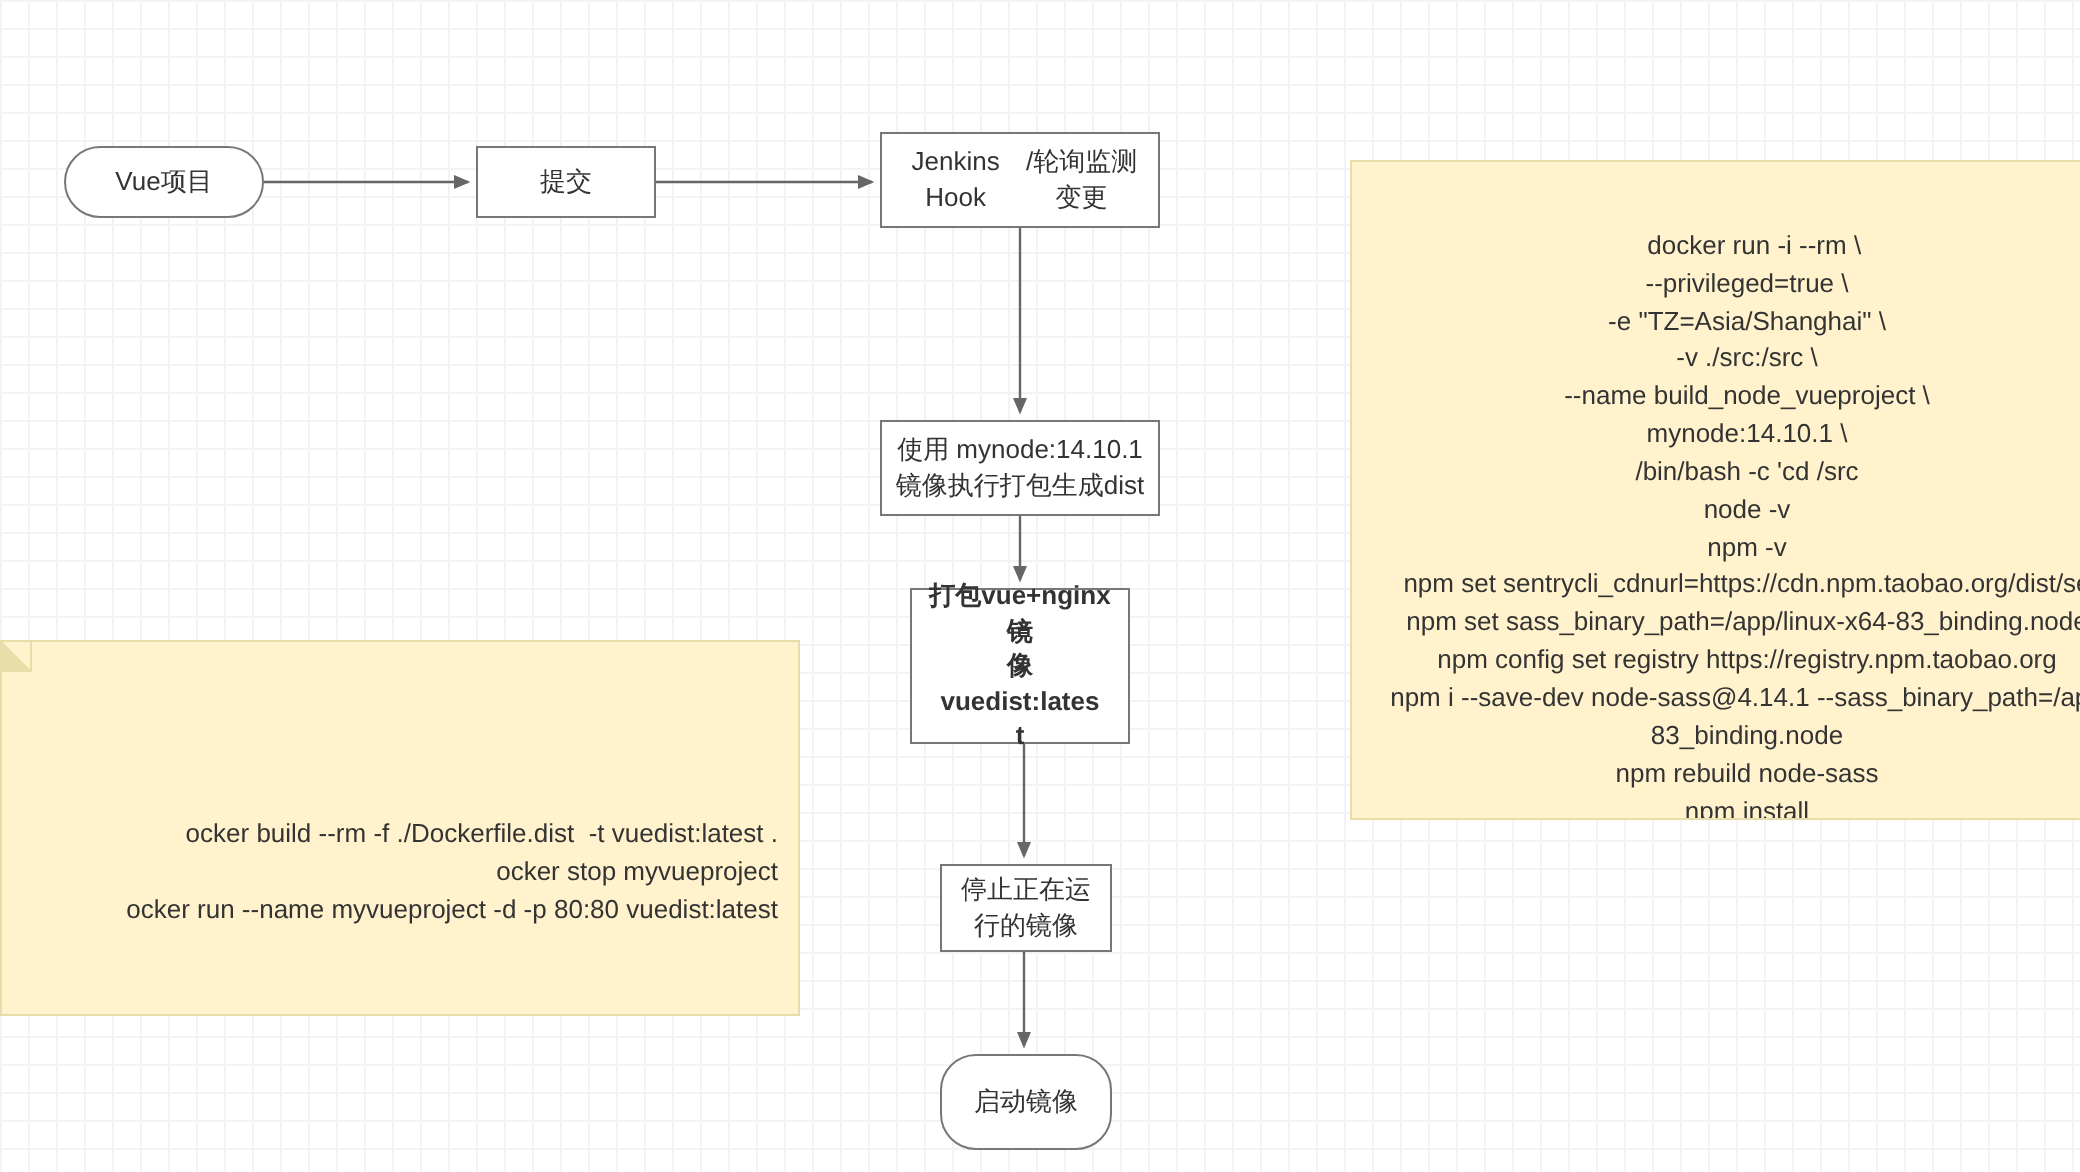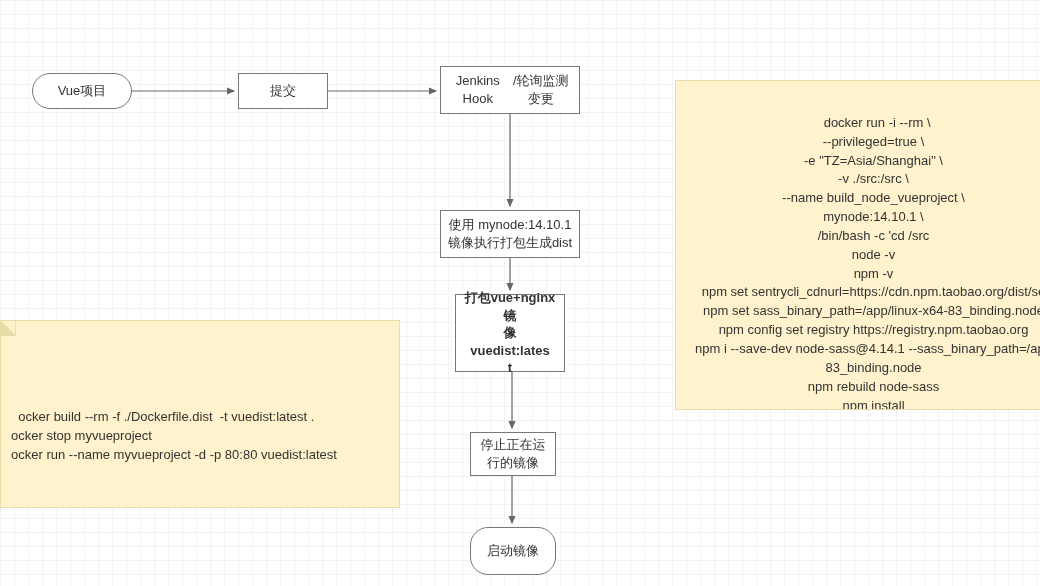--- a/index.html
+++ b/index.html
@@ -110,21 +110,21 @@
 
 <div id="node-stop" class="node" style="left:470px; top:432px; width:86px; height:44px; flex-direction:column;">
   <span>停止正在运</span>
   <span>行的镜像</span>
 </div>
 
 <div id="node-run" class="node terminator" style="left:470px; top:527px; width:86px; height:48px;">
   <span>启动镜像</span>
 </div>
 
-<div id="note-left" class="note" style="left:0; top:320px; width:400px; height:188px; padding-top:68px;">
+<div id="note-left" class="note" style="left:0; top:320px; width:400px; height:188px; padding-top:68px;text-align:right;">
   <span>ocker build --rm -f ./Dockerfile.dist  -t vuedist:latest .
 ocker stop myvueproject
 ocker run --name myvueproject -d -p 80:80 vuedist:latest</span>
 </div>
 
 <div id="note-right" class="note" style="left:675px; top:80px; width:397px; height:330px; padding-top:14px;text-align:center;">
   <span>docker run -i --rm \
 --privileged=true \
 -e "TZ=Asia/Shanghai" \
 -v ./src:/src \

